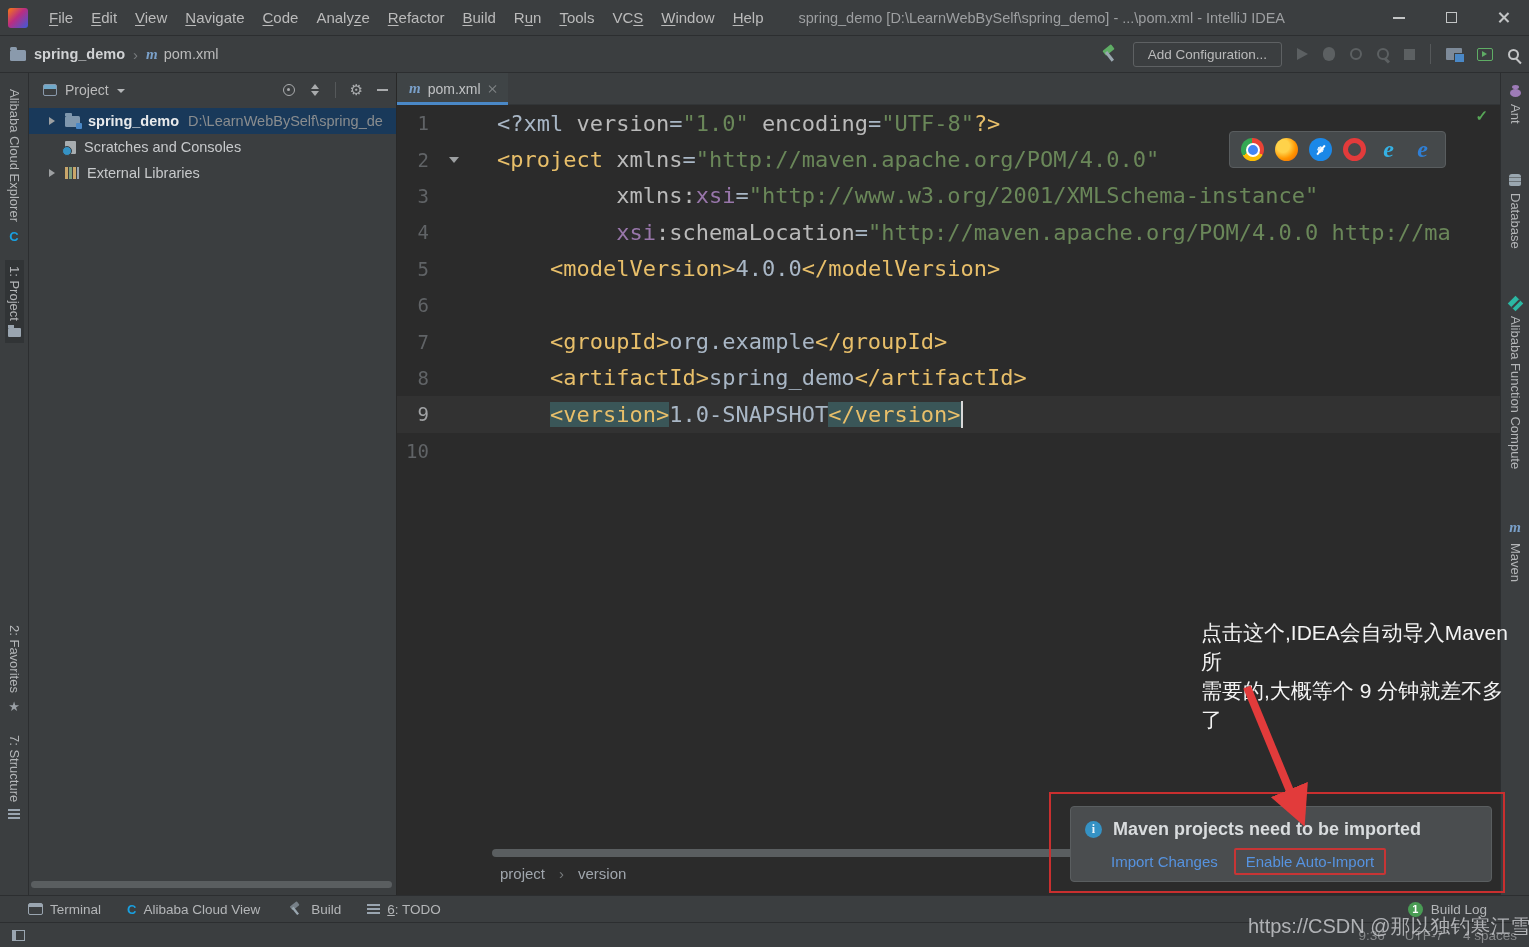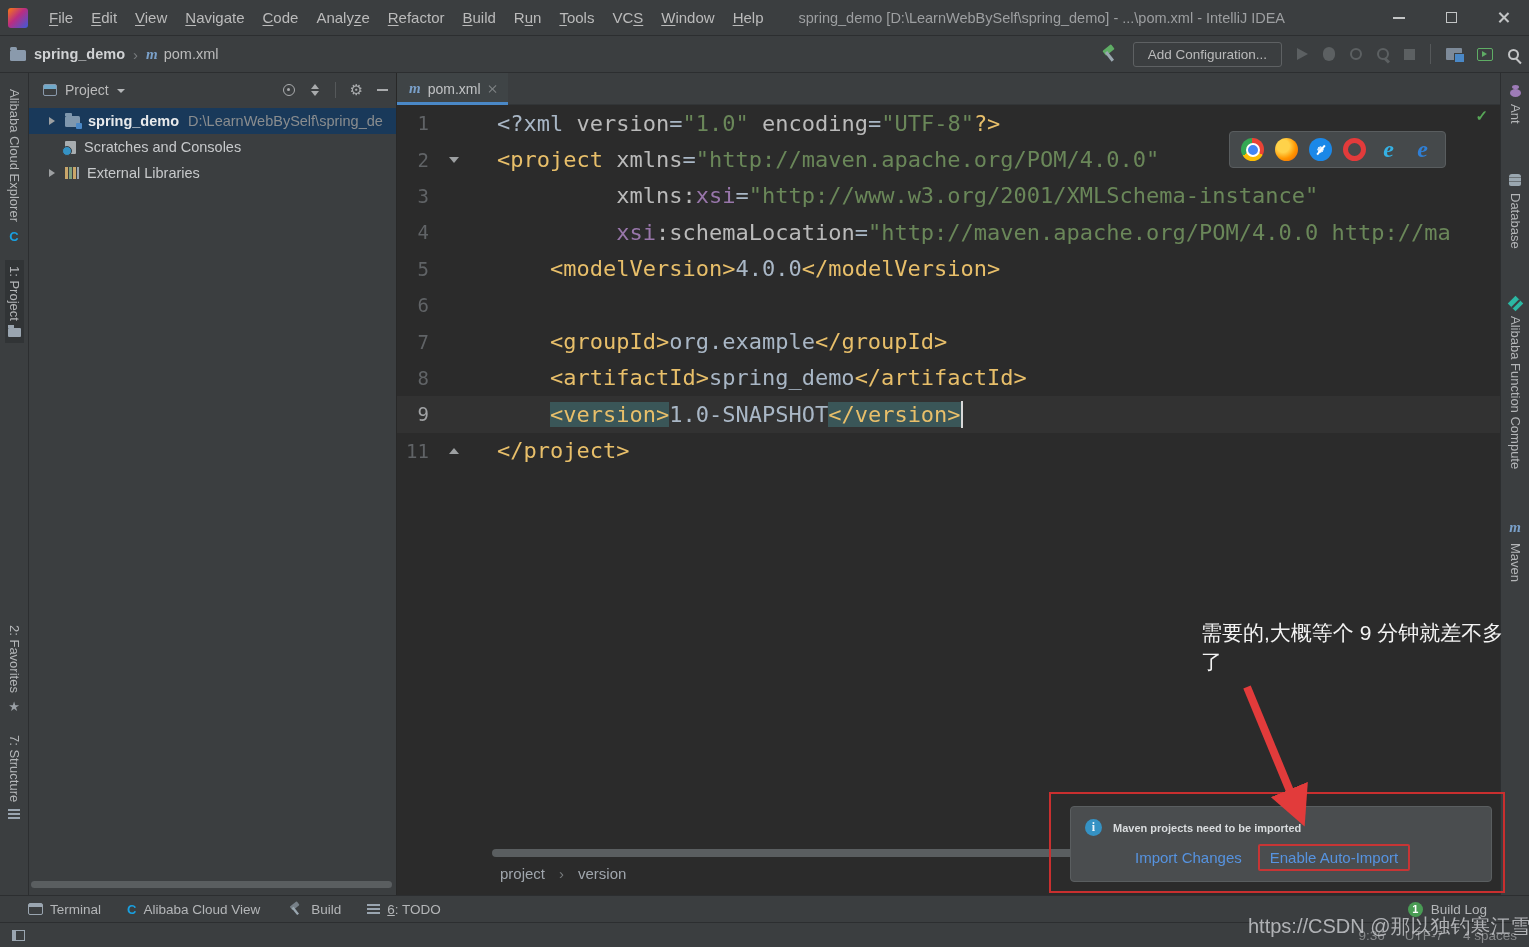--- a/index.html
+++ b/index.html
@@ -156,23 +156,23 @@
              display:flex;align-items:center;padding:0 12px;font-size:13.5px;color:#b4b6b8;z-index:3;}
   .ico-switcher{width:13px;height:11px;border:1.5px solid #9aa5b0;margin-right:12px;background:linear-gradient(90deg,#9aa5b0 3px,transparent 3px);}
   .sb-right{margin-left:auto;display:flex;gap:20px;color:#87898b;}
 
   
   .notification{position:absolute;left:1070px;top:806px;width:422px;height:76px;background:#4a4d4f;
                 border:1px solid #5a5e60;border-radius:4px;z-index:5;}
   .notif-title-row{display:flex;align-items:center;gap:11px;padding:12px 0 0 14px;}
   .ico-info{width:17px;height:17px;border-radius:50%;background:#3592c4;color:#eaf4fa;font-size:12px;font-weight:bold;
             font-family:"Liberation Serif",serif;display:flex;align-items:center;justify-content:center;}
-  .notif-title{font-weight:bold;font-size:11px;color:#d9dcde;}
+  .notif-title{font-weight:bold;font-size:18px;color:#d9dcde;}
   .notif-links{display:flex;align-items:center;gap:26px;padding:8px 0 0 40px;font-size:15px;}
-  .notif-link{color:#5693e0;margin-left:24px;}
+  .notif-link{color:#5693e0;}
   .redbox-link{border:2px solid #c73535;border-radius:2px;padding:3px 10px;margin-left:-10px;}
   .red-rect{position:absolute;left:1049px;top:792px;width:456px;height:101px;border:2px solid #c92f2f;z-index:6;}
   .annotation{position:absolute;left:1201px;top:618px;width:322px;z-index:7;color:#f3f3f3;
               font-size:21px;line-height:29px;font-weight:500;}
   .arrow-svg{position:absolute;left:0;top:0;z-index:7;pointer-events:none;}
   .watermark{position:absolute;left:1248px;top:913px;z-index:8;font-size:20px;color:rgba(202,204,208,0.82);white-space:nowrap;}
 </style>
 </head>
 <body>
 
@@ -338,25 +338,23 @@
           <span class="line-num">8</span>
           <span class="fold"></span>
           <span class="code-text"><span class="tok-tag">    &lt;artifactId&gt;</span><span class="tok-text">spring_demo</span><span class="tok-tag">&lt;/artifactId&gt;</span></span>
         </div>
         <div class="code-line current">
           <span class="line-num">9</span>
           <span class="fold"></span>
           <span class="code-text"><span class="tok-text">    </span><span class="tok-tag-hl">&lt;version&gt;</span><span class="tok-text">1.0-SNAPSHOT</span><span class="tok-tag-hl">&lt;/version&gt;</span><span class="caret-bar"></span></span>
         </div>
         <div class="code-line">
-          <span class="line-num">11</span>
-          <span class="fold">
-            <span class="fold-u"></span>
-          </span>
-          <span class="code-text"><span class="tok-tag">&lt;/project&gt;</span></span>
+          <span class="line-num">10</span>
+          <span class="fold"></span>
+          <span class="code-text"></span>
         </div>
       </div>
     <div class="browser-bar" id="browser-bar">
         <span class="bw b-chrome"></span>
         <span class="bw b-firefox"></span>
         <span class="bw b-safari"></span>
         <span class="bw b-opera"></span>
         <span class="bw b-ie">e</span>
         <span class="bw b-edge">e</span>
       </div>
@@ -424,20 +422,21 @@
       <span class="ico-info">i</span>
       <span class="notif-title">Maven projects need to be imported</span>
     </div>
     <div class="notif-links">
       <span class="notif-link">Import Changes</span>
       <span class="notif-link redbox-link">Enable Auto-Import</span>
     </div>
   </div>
   <div class="red-rect"></div>
   <div class="annotation">
+    <div>点击这个,IDEA会自动导入Maven所</div>
     <div>需要的,大概等个 9 分钟就差不多了</div>
   </div>
   <svg class="arrow-svg" width="1529" height="947" viewBox="0 0 1529 947">
     <defs>
       <marker id="ah" markerWidth="5" markerHeight="5" refX="2.5" refY="2.5" orient="auto">
         <path d="M0,0 L5,2.5 L0,5 z" fill="#e23b3b"></path>
       </marker>
     </defs>
     <line x1="1247" y1="687" x2="1297" y2="808" stroke="#e23b3b" stroke-width="8" marker-end="url(#ah)"></line>
   </svg>

